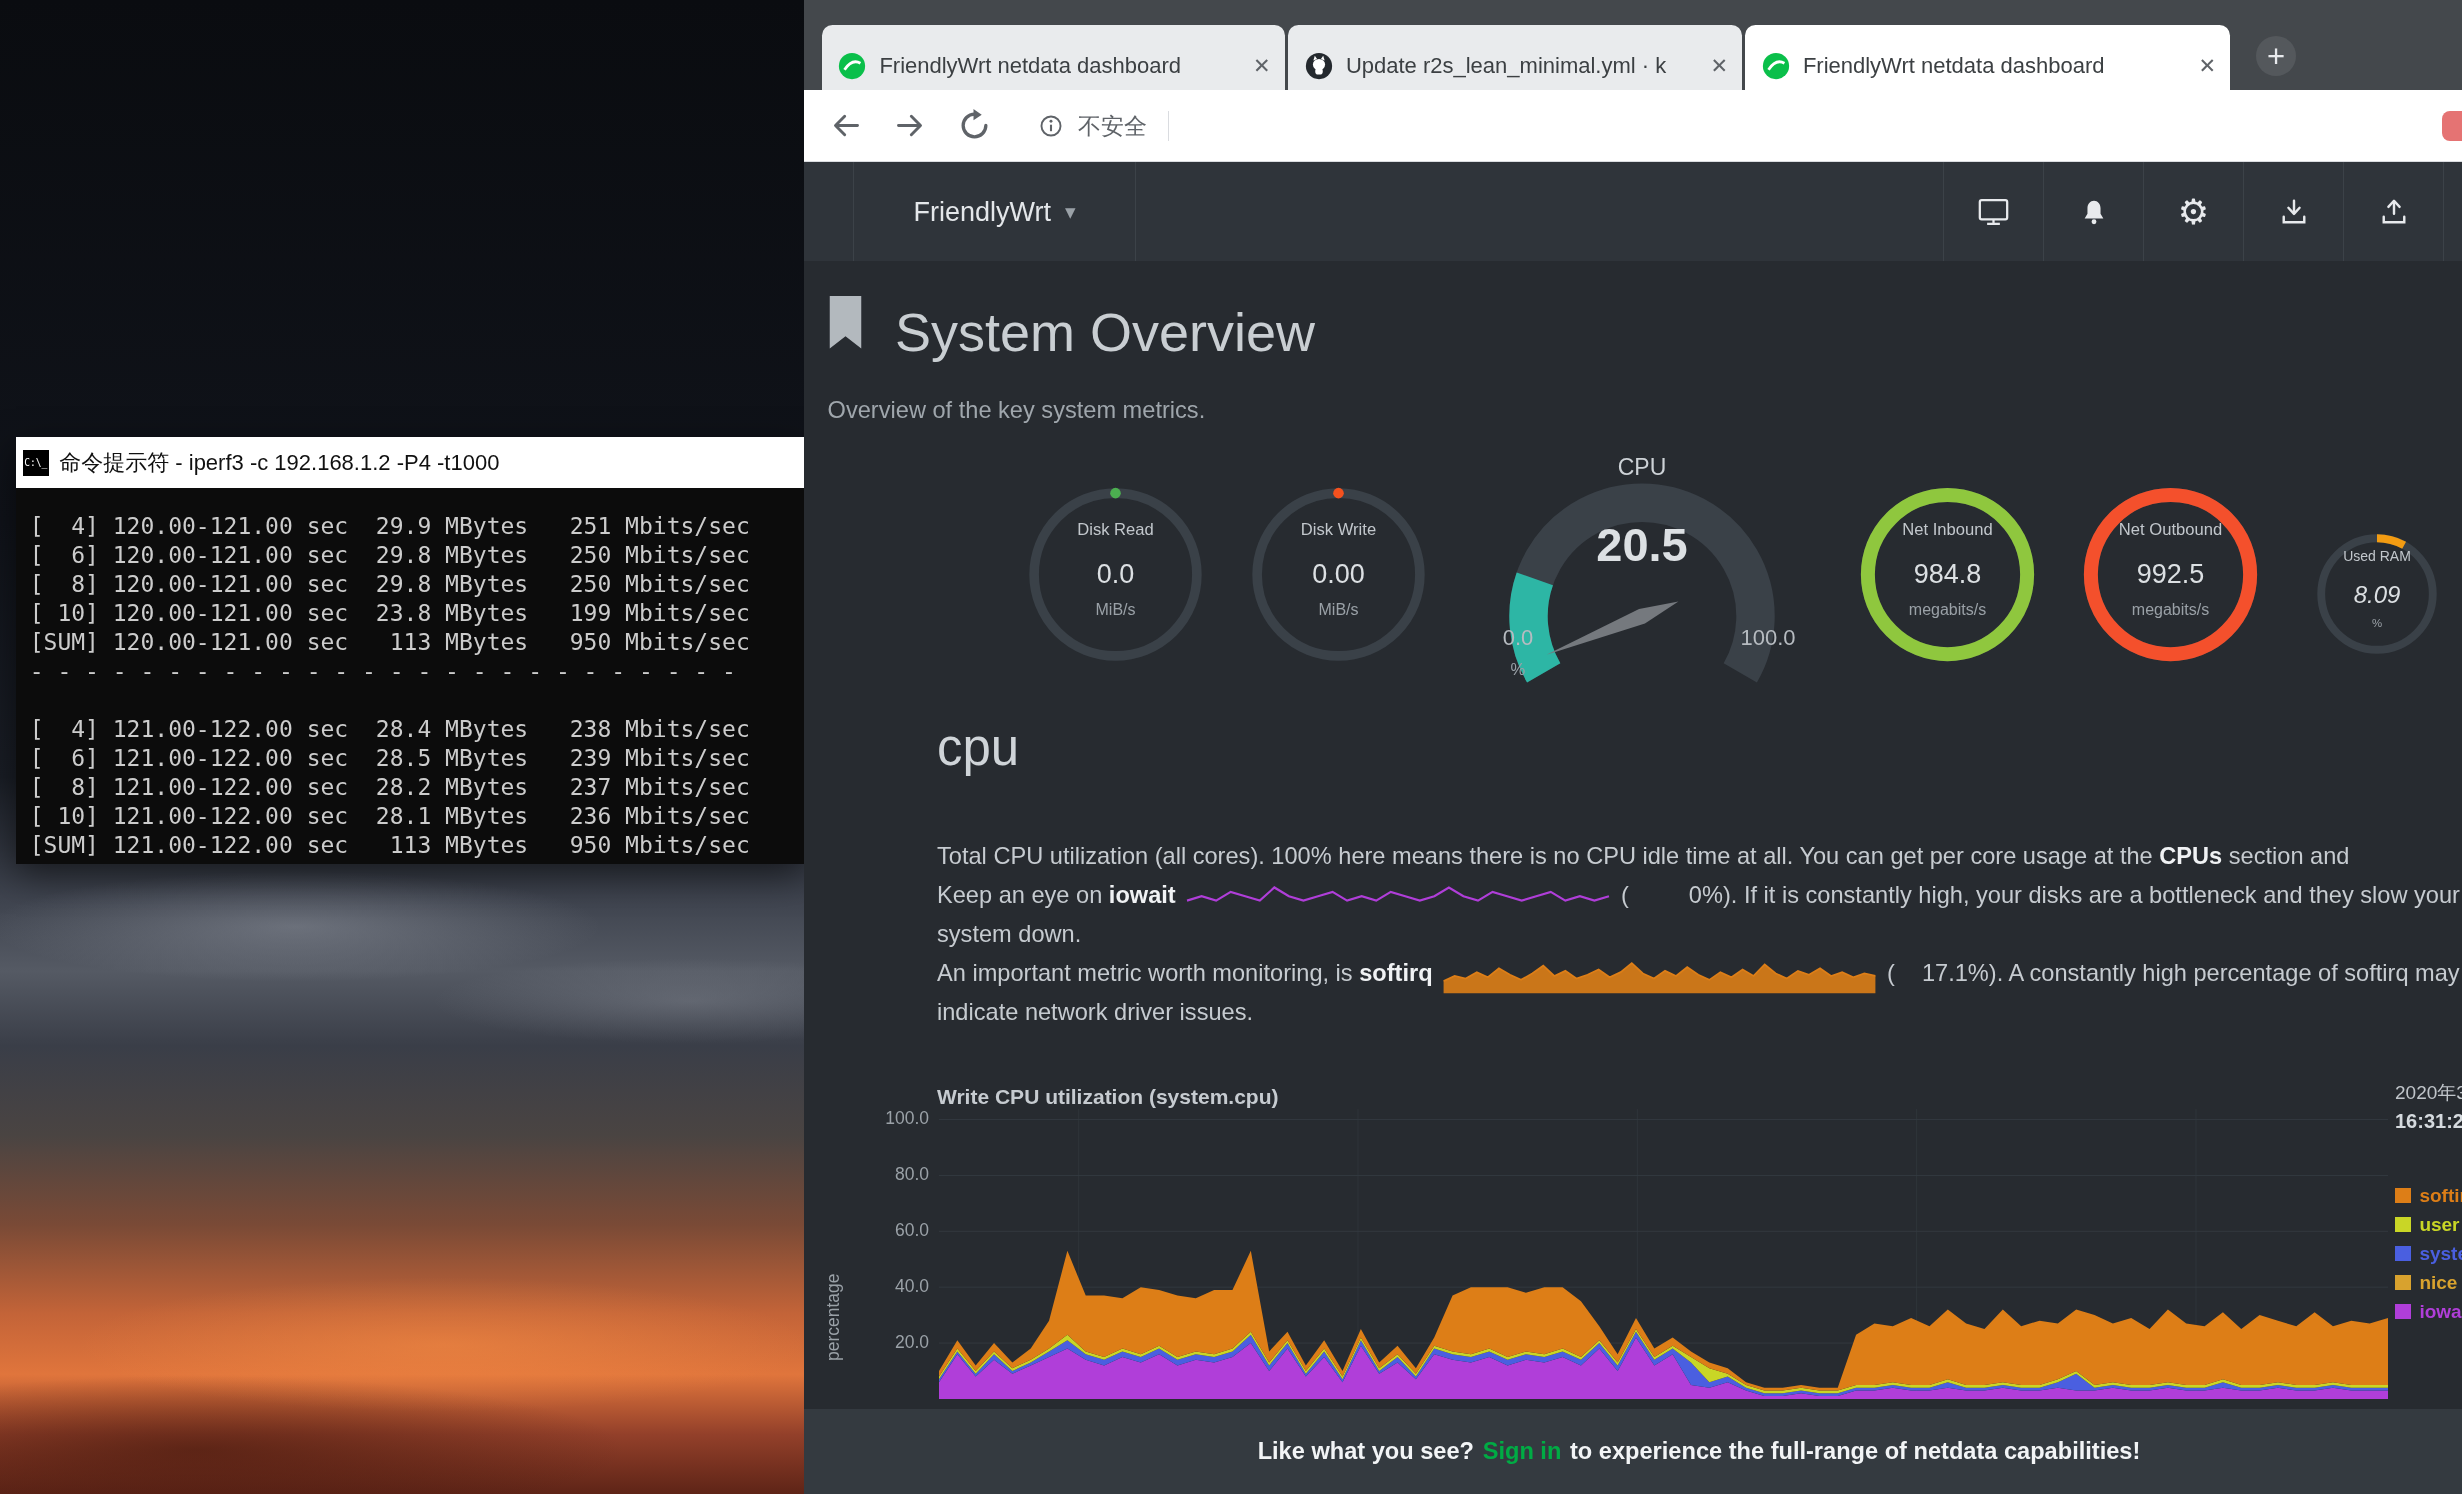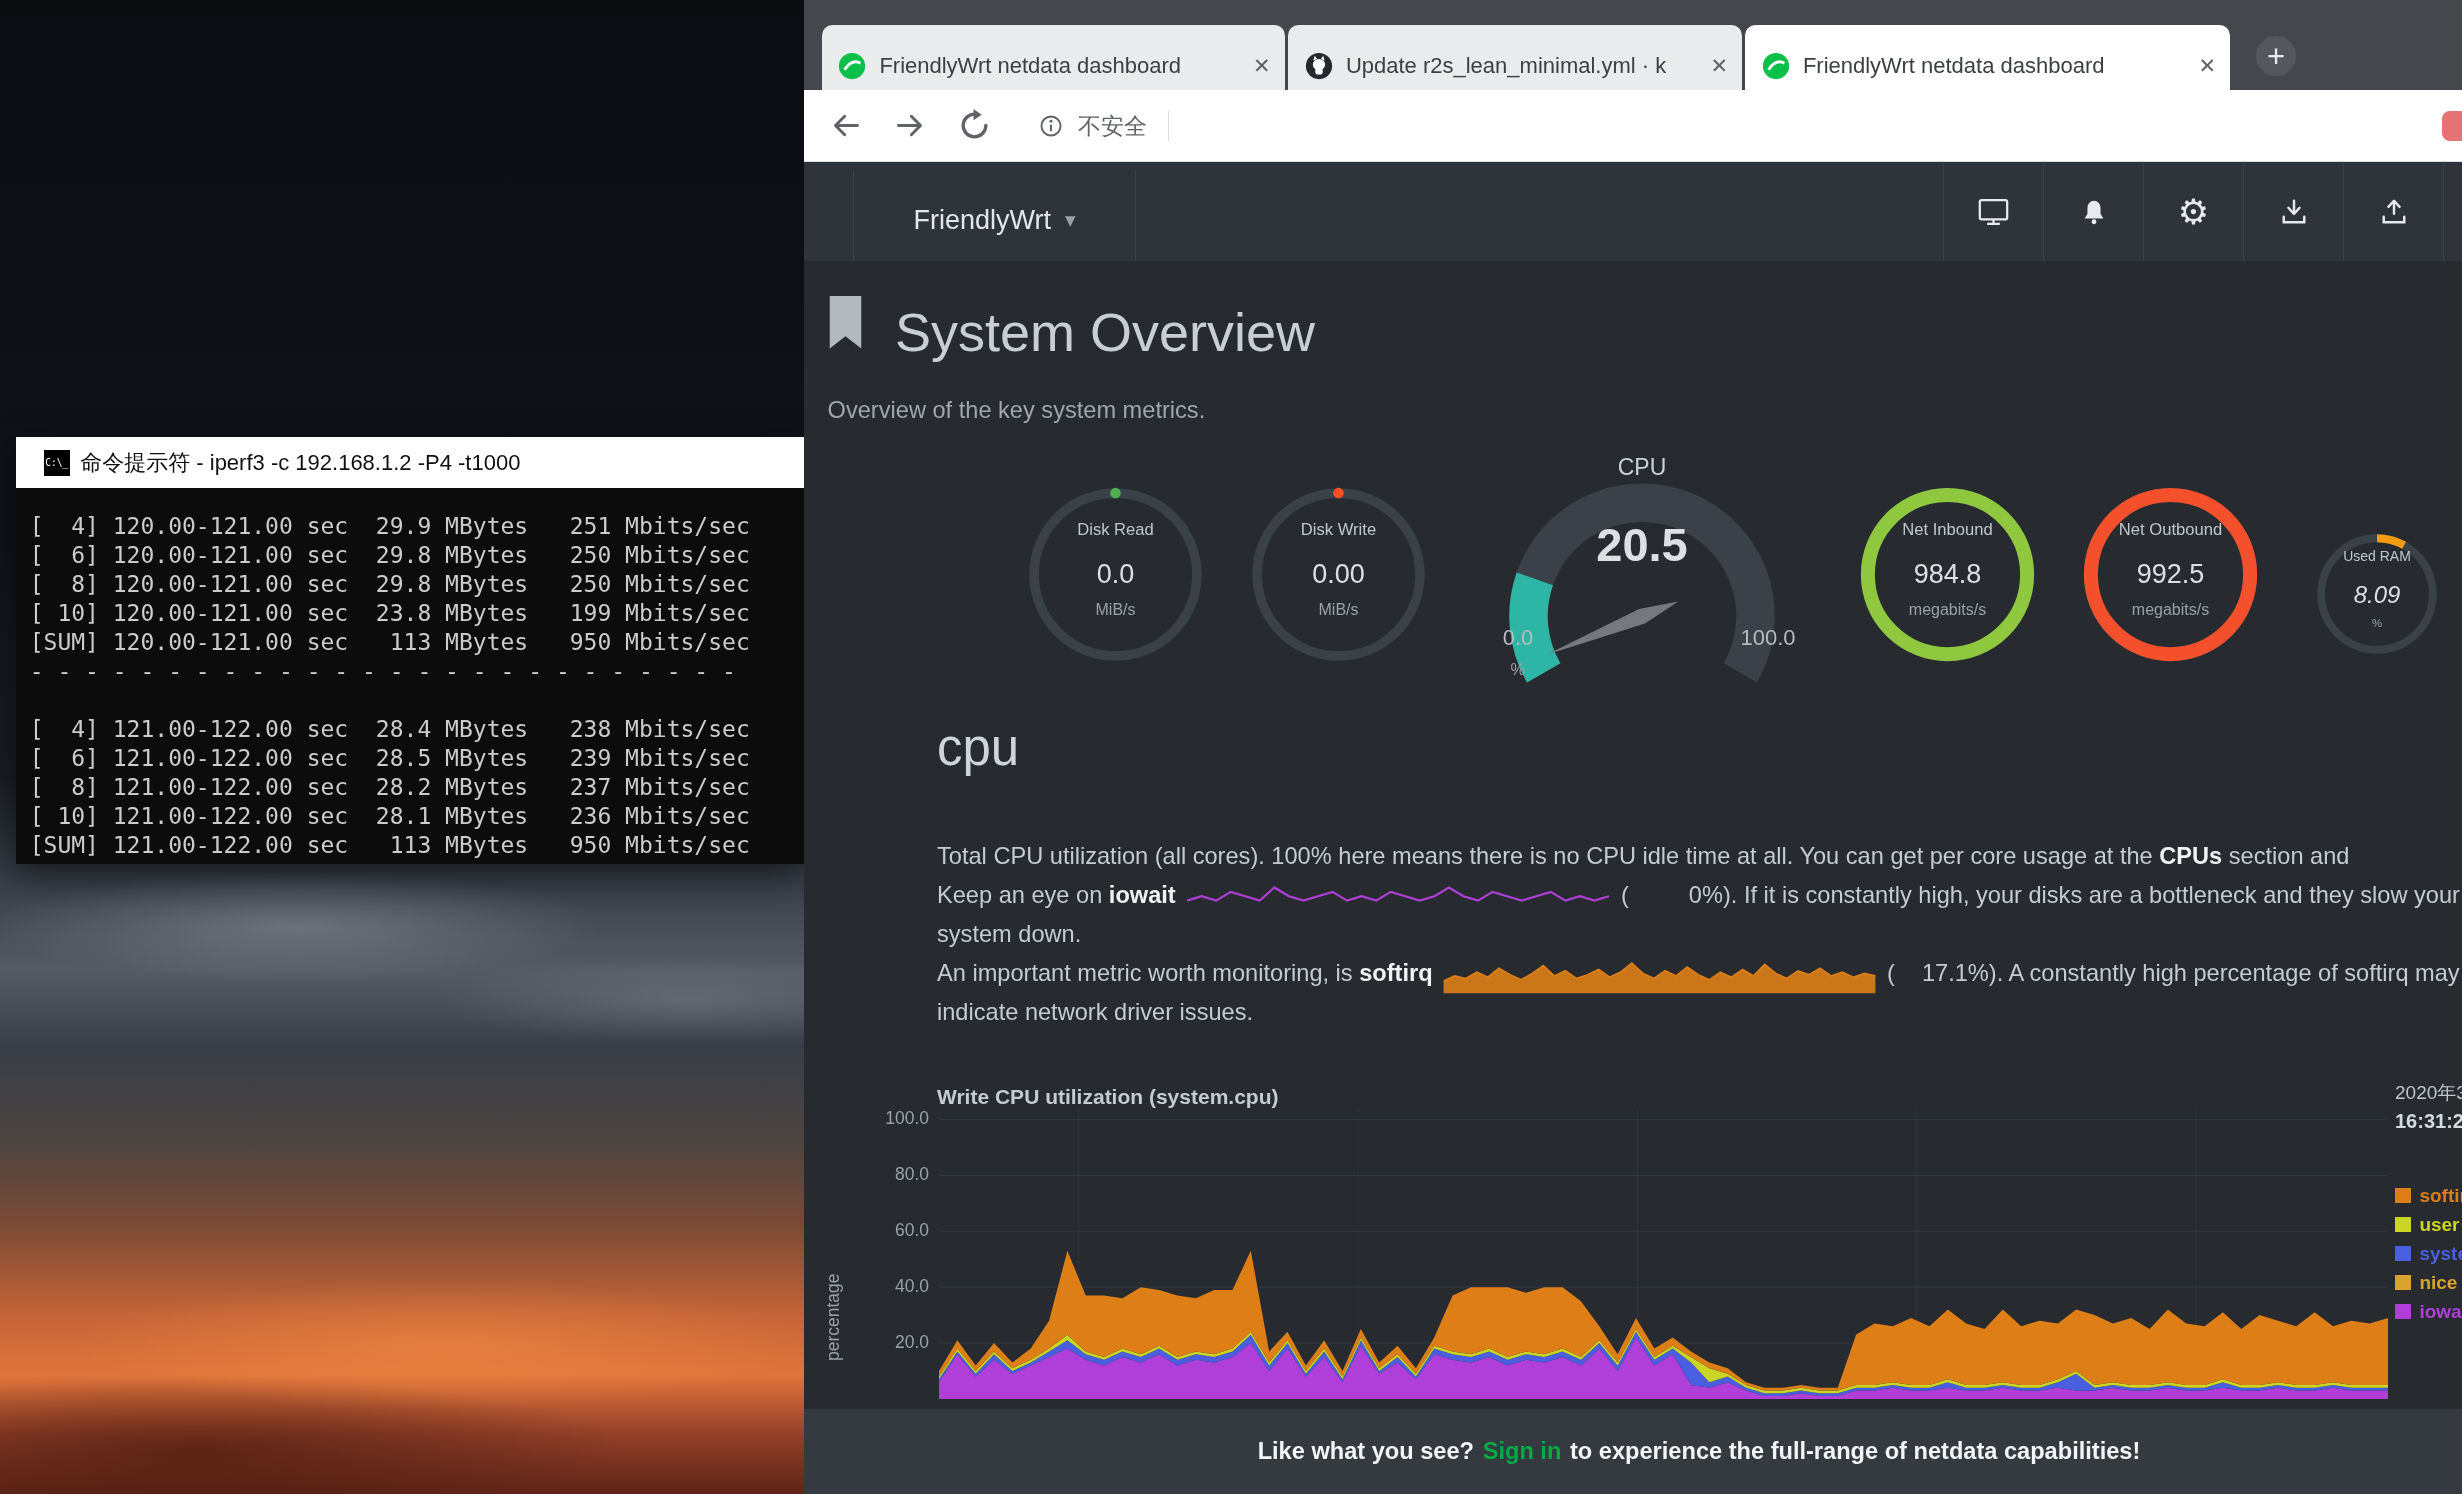--- a/index.html
+++ b/index.html
@@ -7,21 +7,21 @@
     font-family:"Liberation Sans",sans-serif;
     background:
       radial-gradient(ellipse 437px 79px at 12% 62%, rgba(190,195,205,.30), transparent 70%),
       radial-gradient(ellipse 367px 61px at 28% 67%, rgba(170,175,185,.25), transparent 70%),
       radial-gradient(ellipse 524px 96px at 18% 90%, rgba(255,150,70,.40), transparent 70%),
       radial-gradient(ellipse 611px 105px at 8% 97%, rgba(60,20,10,.55), transparent 70%),
       linear-gradient(180deg,#0A0C10 0%,#10131A 35%,#1A1E26 52%,#3E434E 60%,#555A64 65%,#3A3E48 70%,#4A4442 76%,#7A4A36 82%,#C46438 88%,#E0753C 92%,#93402A 96%,#5E2417 100%);
   }
   
   .terminal{position:absolute;left:15.7px;top:437px;width:788px;height:427px;box-shadow:0 10.5px 35px rgba(0,0,0,.55);}
-  .term-titlebar{height:51px;background:#ffffff;display:flex;align-items:center;padding:0 28px;gap:10.5px;box-sizing:border-box;}
+  .term-titlebar{height:51px;background:#ffffff;display:flex;align-items:center;padding:0 7px;gap:10.5px;box-sizing:border-box;}
   .term-icon{width:26px;height:26px;background:#000;color:#fff;font-size:9.6px;display:flex;align-items:center;justify-content:center;font-family:"DejaVu Sans Mono",monospace;flex:0 0 auto;}
   .term-title{font-size:22px;color:#111;white-space:nowrap;overflow:hidden;}
   .term-body{margin:0;background:#0C0C0C;height:376px;box-sizing:border-box;color:#CCCCCC;font-family:"DejaVu Sans Mono",monospace;font-size:23px;line-height:29px;padding:24.4px 0 0 14px;overflow:hidden;}
   
   .browser{position:absolute;left:804px;top:0;width:1790px;height:1494px;background:#272B30;}
   .tabstrip{position:absolute;left:0;top:0;width:100%;height:90px;background:#44484C;}
   .tab{position:absolute;top:25px;height:82px;border-radius:10.5px 10.5px 0 0;background:#E9EBED;display:flex;align-items:center;padding:0 14px 0 15.7px;gap:12.2px;box-sizing:border-box;}
   .tab.active{background:#FFFFFF;}
   .tab-fav{width:30px;height:30px;flex:0 0 auto;}
   .tab-label{font-size:22px;color:#3C4043;white-space:nowrap;overflow:hidden;text-overflow:ellipsis;flex:1;}
@@ -29,21 +29,21 @@
   .newtab{position:absolute;left:1452px;top:36px;width:40px;height:40px;border-radius:50%;background:#54585C;color:#E8EAED;display:flex;align-items:center;justify-content:center;font-size:31px;line-height:1;}
   .toolbar{position:absolute;left:0;top:90px;width:100%;height:72px;background:#FFFFFF;border-bottom:0.9px solid #DADCE0;box-sizing:border-box;}
   .tb-btn{position:absolute;top:19px;width:33px;height:33px;}
   .omni{position:absolute;left:234px;top:0;height:72px;display:flex;align-items:center;gap:14px;}
   .omni-sec{font-size:23px;color:#5F6368;white-space:nowrap;}
   .omni-div{width:0.9px;height:30px;background:#DADCE0;margin:0 7px;}
   .omni-url{font-size:24.4px;color:#202124;white-space:nowrap;}
   .avatar-sliver{position:absolute;left:1638px;top:21px;width:30px;height:30px;border-radius:7.9px;background:#E57373;}
   
   .nd-header{position:absolute;left:0;top:162px;width:100%;height:100px;background:#2F343A;border-bottom:0.9px solid #1E2226;box-sizing:border-box;}
-  .brand{position:absolute;left:49px;top:0;width:283px;height:100px;border-left:0.9px solid #3C4248;border-right:0.9px solid #3C4248;display:flex;align-items:center;justify-content:center;gap:14px;color:#E4E7EA;font-size:27px;box-sizing:border-box;margin-top:8px;}
+  .brand{position:absolute;left:49px;top:0;width:283px;height:100px;border-left:0.9px solid #3C4248;border-right:0.9px solid #3C4248;display:flex;align-items:center;justify-content:center;gap:14px;color:#E4E7EA;font-size:27px;box-sizing:border-box;}
   .brand-caret{color:#9AA1A7;font-size:21px;}
   .hdr-icons{position:absolute;left:1139px;top:0;height:100px;display:flex;border-right:0.9px solid #3C4248;}
   .hdr-cell{width:100px;height:100%;border-left:0.9px solid #3C4248;display:flex;align-items:center;justify-content:center;box-sizing:border-box;}
   .gear-char{font-size:35px;color:#E8EAED;font-family:"DejaVu Sans",sans-serif;}
   
   .nd-content{position:absolute;left:0;top:261px;width:100%;height:1148px;background:#272B30;}
   .bm{position:absolute;left:23.6px;top:33px;}
   .page-title{position:absolute;left:91px;top:40px;font-size:54px;color:#C9CED2;white-space:nowrap;}
   .page-subtitle{position:absolute;left:23.6px;top:136px;font-size:23.6px;color:#9FA6AC;white-space:nowrap;}
   .gauge{position:absolute;text-align:center;}

